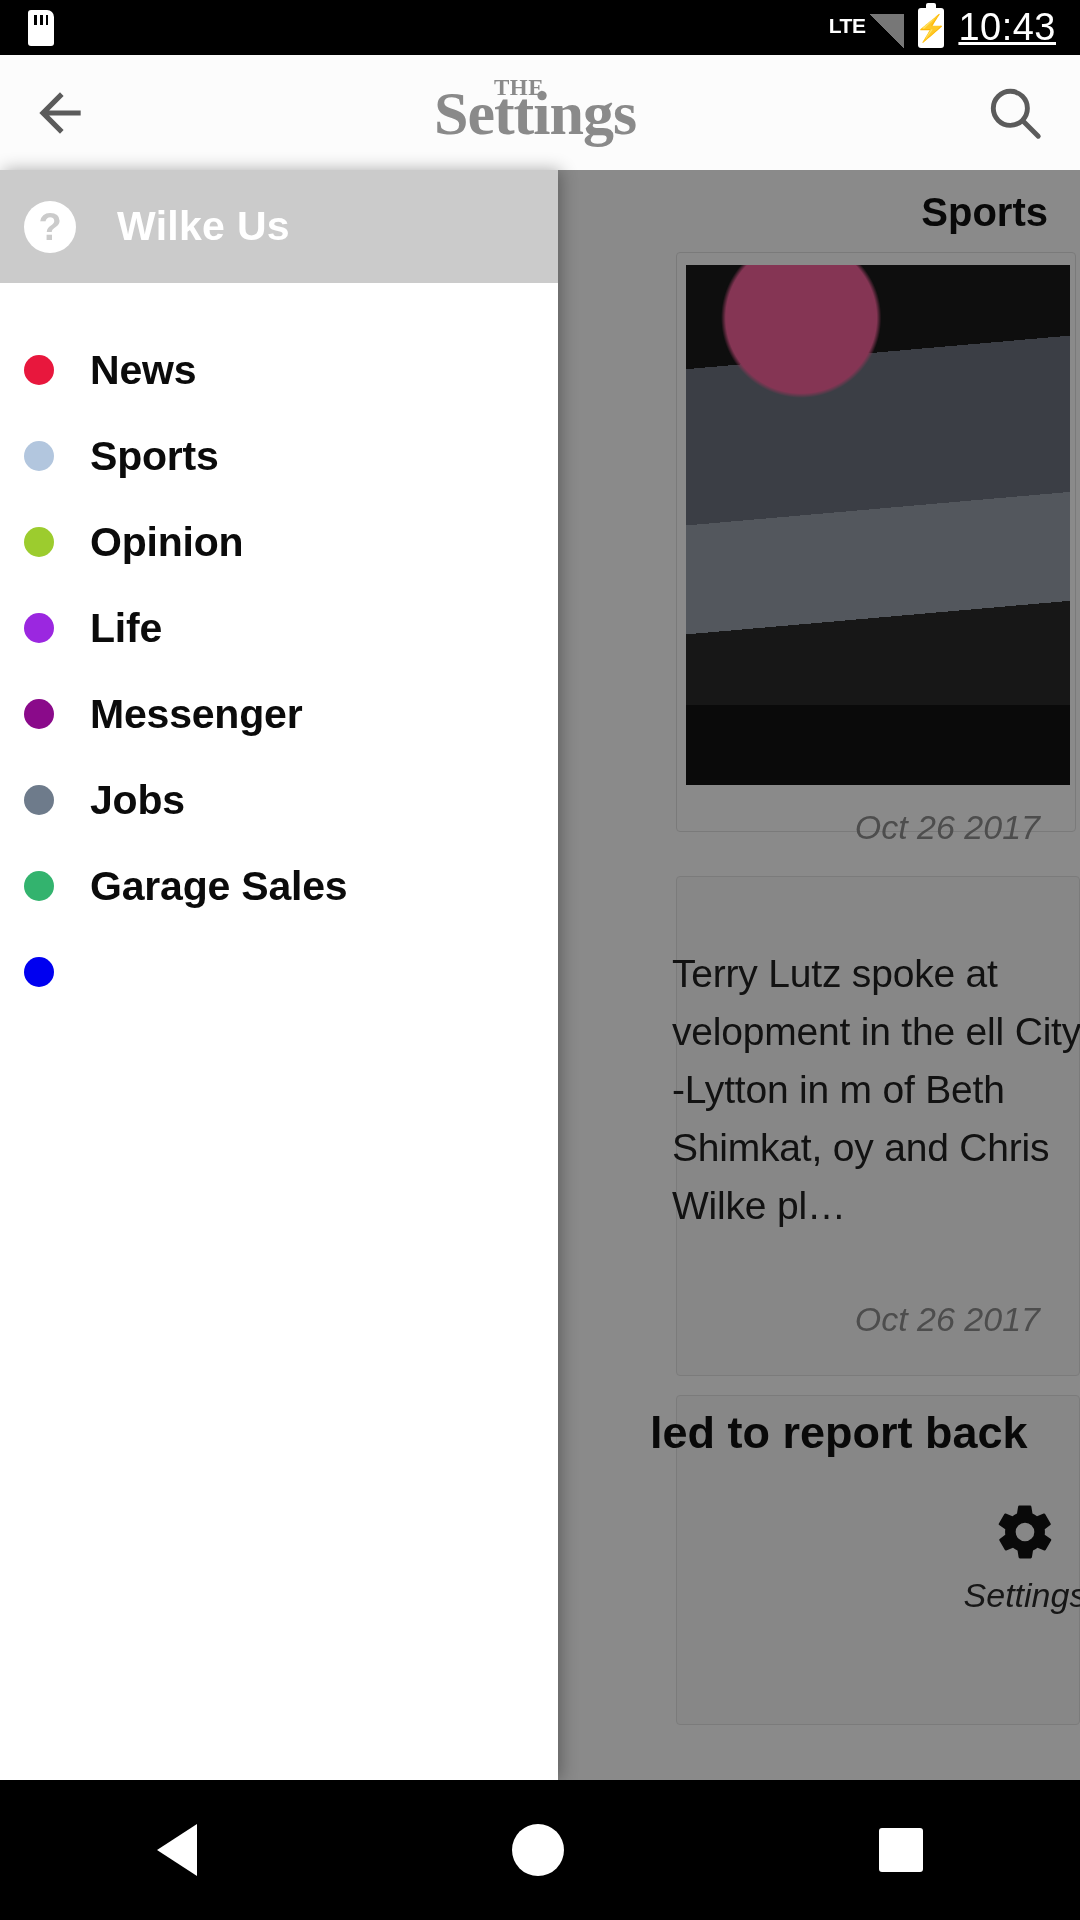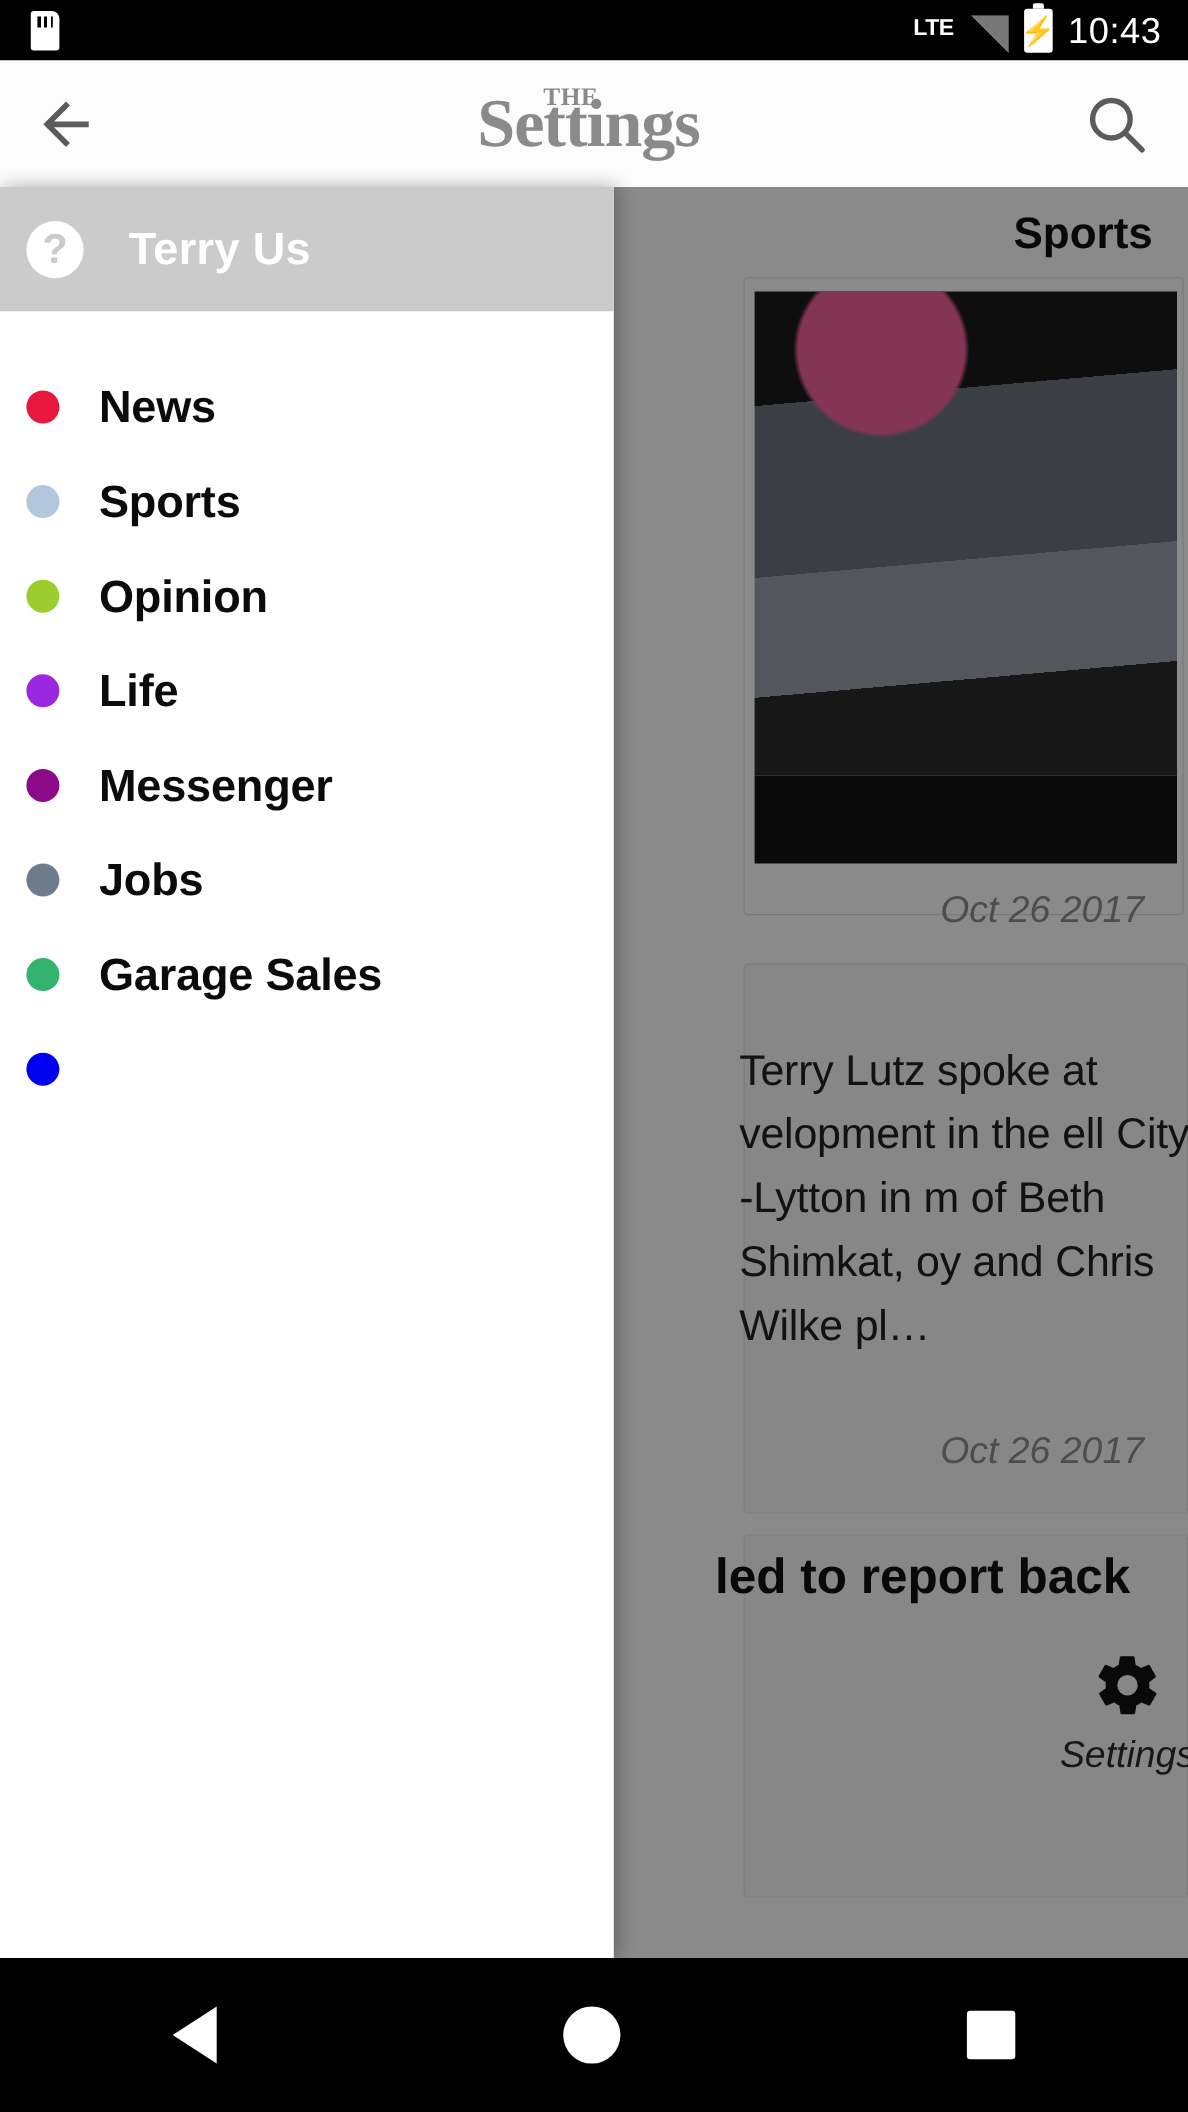--- a/index.html
+++ b/index.html
@@ -11,28 +11,28 @@
   
   .statusbar{
     position:absolute; top:0; left:0; width:1080px; height:55px;
     background:#000; color:#fff; display:flex; align-items:center;
   }
   .sb-left{ display:flex; align-items:center; padding-left:28px; }
   .sb-right{ margin-left:auto; display:flex; align-items:center; padding-right:24px; gap:14px; }
   .sdcard{ width:26px; height:36px; background:#fff; border-radius:3px 7px 3px 3px; position:relative; }
   .sdcard:after{ content:""; position:absolute; top:5px; left:6px; width:14px; height:10px;
      background:repeating-linear-gradient(90deg,#000 0 3px,#fff 3px 6px); }
-  .lte-wrap{ display:flex; align-items:flex-end; gap:16px; position:relative; height:40px;text-align:right; }
+  .lte-wrap{ display:flex; align-items:flex-end; gap:5px; position:relative; height:40px;text-align:right; }
   .lte-txt{ font-size:21px; font-weight:700; letter-spacing:-0.5px; line-height:1; position:relative; top:-12px; }
   .sigtri{ width:34px; height:34px; background:linear-gradient(to bottom left,#777 50%,transparent 50.5%); }
   .batt{ width:26px; height:40px; background:#fff; border-radius:3px; position:relative; }
   .batt:before{ content:""; position:absolute; top:-5px; left:8px; width:10px; height:5px; background:#fff; border-radius:2px 2px 0 0;}
   .batt-bolt{ position:absolute; inset:0; display:flex; align-items:center; justify-content:center;
      color:#000; font-size:26px; line-height:1; font-weight:700;}
-  .clock{ font-size:33px; font-weight:400; letter-spacing:0.5px; }
+  .clock{ font-size:38px; font-weight:400; letter-spacing:0.5px;text-decoration:underline; }
 
   
   .appbar{
     position:absolute; top:55px; left:0; width:1080px; height:115px;
     background:#fcfcfc; display:flex; align-items:center;justify-content:space-between;
   }
   .back-btn{ width:120px; display:flex; align-items:center; justify-content:center; }
   .brand{ flex:1; display:flex; align-items:center; justify-content:center; }
   .brand-logo{ font-family:"Liberation Serif", serif; color:#8a8a8a;
      font-size:62px; line-height:1; font-weight:700; letter-spacing:-1px; position:relative; white-space:nowrap; }
@@ -188,21 +188,21 @@
       </svg>
       <span class="bg-settings-label">Settings</span>
     </div>
   </div>
 
   <div class="scrim"></div>
 
   <div class="drawer">
     <div class="drawer-header">
       <span class="help-icon">?</span>
-      <span class="drawer-header-label">Terry Us</span>
+      <span class="drawer-header-label">Wilke Us</span>
     </div>
     <div class="drawer-list" id="drawer-list">
         <div class="drawer-item">
           <span class="dot" style="background: rgb(232, 23, 61);"></span>
           <span class="item-label">News</span>
         </div>
         <div class="drawer-item">
           <span class="dot" style="background: rgb(178, 198, 222);"></span>
           <span class="item-label">Sports</span>
         </div>

